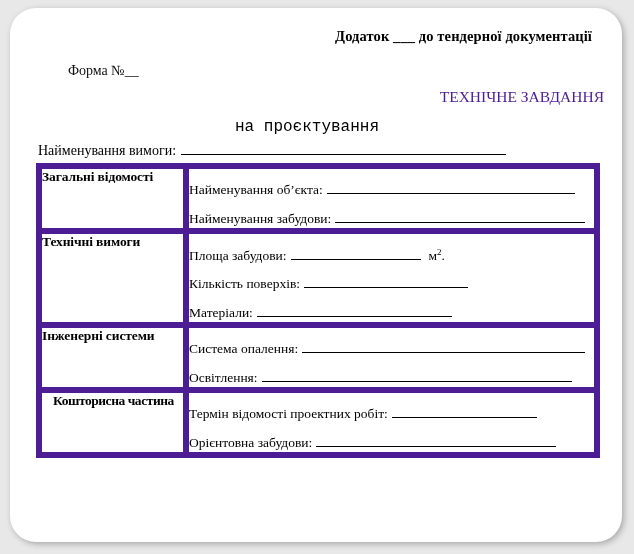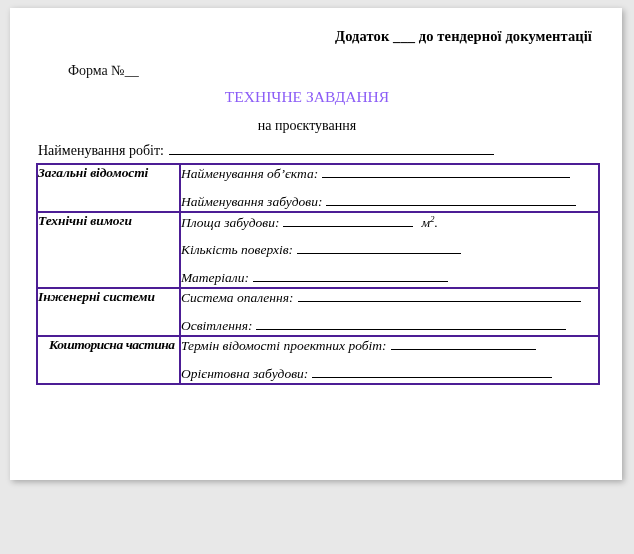--- a/index.html
+++ b/index.html
@@ -13,24 +13,25 @@
     background: #e8e8e8;
     font-family: "Liberation Serif", "DejaVu Serif", serif;
     overflow: hidden;
   }
 
   .page-shadow {
     position: absolute;
     left: 10px;
     top: 8px;
     width: 612px;
-    height: 472px;
+    height: 534px;
     background: #ffffff;
     box-shadow: 2px 2px 6px rgba(0,0,0,0.28);
     box-sizing: border-box;
+    border-radius: 26px;
   }
 
   .page-inner {
     position: relative;
     width: 100%;
     height: 100%;
   }
 
   
   .doc-header {
@@ -52,33 +53,34 @@
     font-size: 14px;
     color: #111;
     margin-left: 30px;
   }
 
   .doc-title {
     position: absolute;
     left: 0;
     top: 80px;
     width: 594px;
-    text-align: center;
+    text-align: right;
     font-size: 15.5px;
-    color: #8b5cf6;
+    color: #4c1d95;
   }
 
   .doc-subtitle {
     position: absolute;
     left: 0;
     top: 110px;
     width: 594px;
     text-align: center;
-    font-size: 14px;
-    color: #000;
+    font-size: 16px;
+    color: #000;
+    font-family: Liberation Mono, monospace;
   }
 
   .works-line {
     position: absolute;
     left: 28px;
     top: 134px;
     font-size: 14px;
     white-space: nowrap;
     color: #000;
   }
@@ -93,46 +95,46 @@
   
   .spec-table {
     position: absolute;
     left: 26px;
     top: 155px;
     width: 564px;
     border-collapse: collapse;
     table-layout: fixed;
   }
   .spec-table td {
-    border: 2px solid #4c1d95;
+    border: 6px solid #4c1d95;
     vertical-align: top;
     padding: 0;
     font-size: 13.5px;
     color: #000;
-    font-style: italic;
   }
   .cat-cell {
     width: 141px;
     font-weight: bold;
     padding: 7px 0 7px 4px;
     white-space: nowrap;
     letter-spacing: -0.1px;
   }
   .cat-cell.tight {
     letter-spacing: -0.45px;
     padding-left: 11px;
   }
   .fields-cell {
     padding: 7px 5px 8px 5px;
   }
 
   .field-row {
     white-space: nowrap;
     margin-bottom: 11px;
     line-height: 1.15;
+    margin-top: 12px;
   }
   .field-row:last-child {
     margin-bottom: 2px;
   }
   .field-label { }
   .field-rule {
     display: inline-block;
     vertical-align: baseline;
     border-bottom: 1.3px solid #000;
     height: 12px;
@@ -177,21 +179,21 @@
 
     <div class="doc-header">Додаток ___ до тендерної документації</div>
 
     <div class="form-no">Форма №__</div>
 
     <div class="doc-title">ТЕХНІЧНЕ ЗАВДАННЯ</div>
 
     <div class="doc-subtitle">на проєктування</div>
 
     <div class="works-line">
-      <span>Найменування робіт:</span><span class="rule w-works"></span>
+      <span>Найменування вимоги:</span><span class="rule w-works"></span>
     </div>
 
     <table class="spec-table">
       <tbody>
 
         <tr>
           <td class="cat-cell">Загальні відомості</td>
           <td class="fields-cell">
             <div class="field-row">
               <span class="field-label">Найменування обʼєкта:</span><span class="field-rule w-obj"></span>

